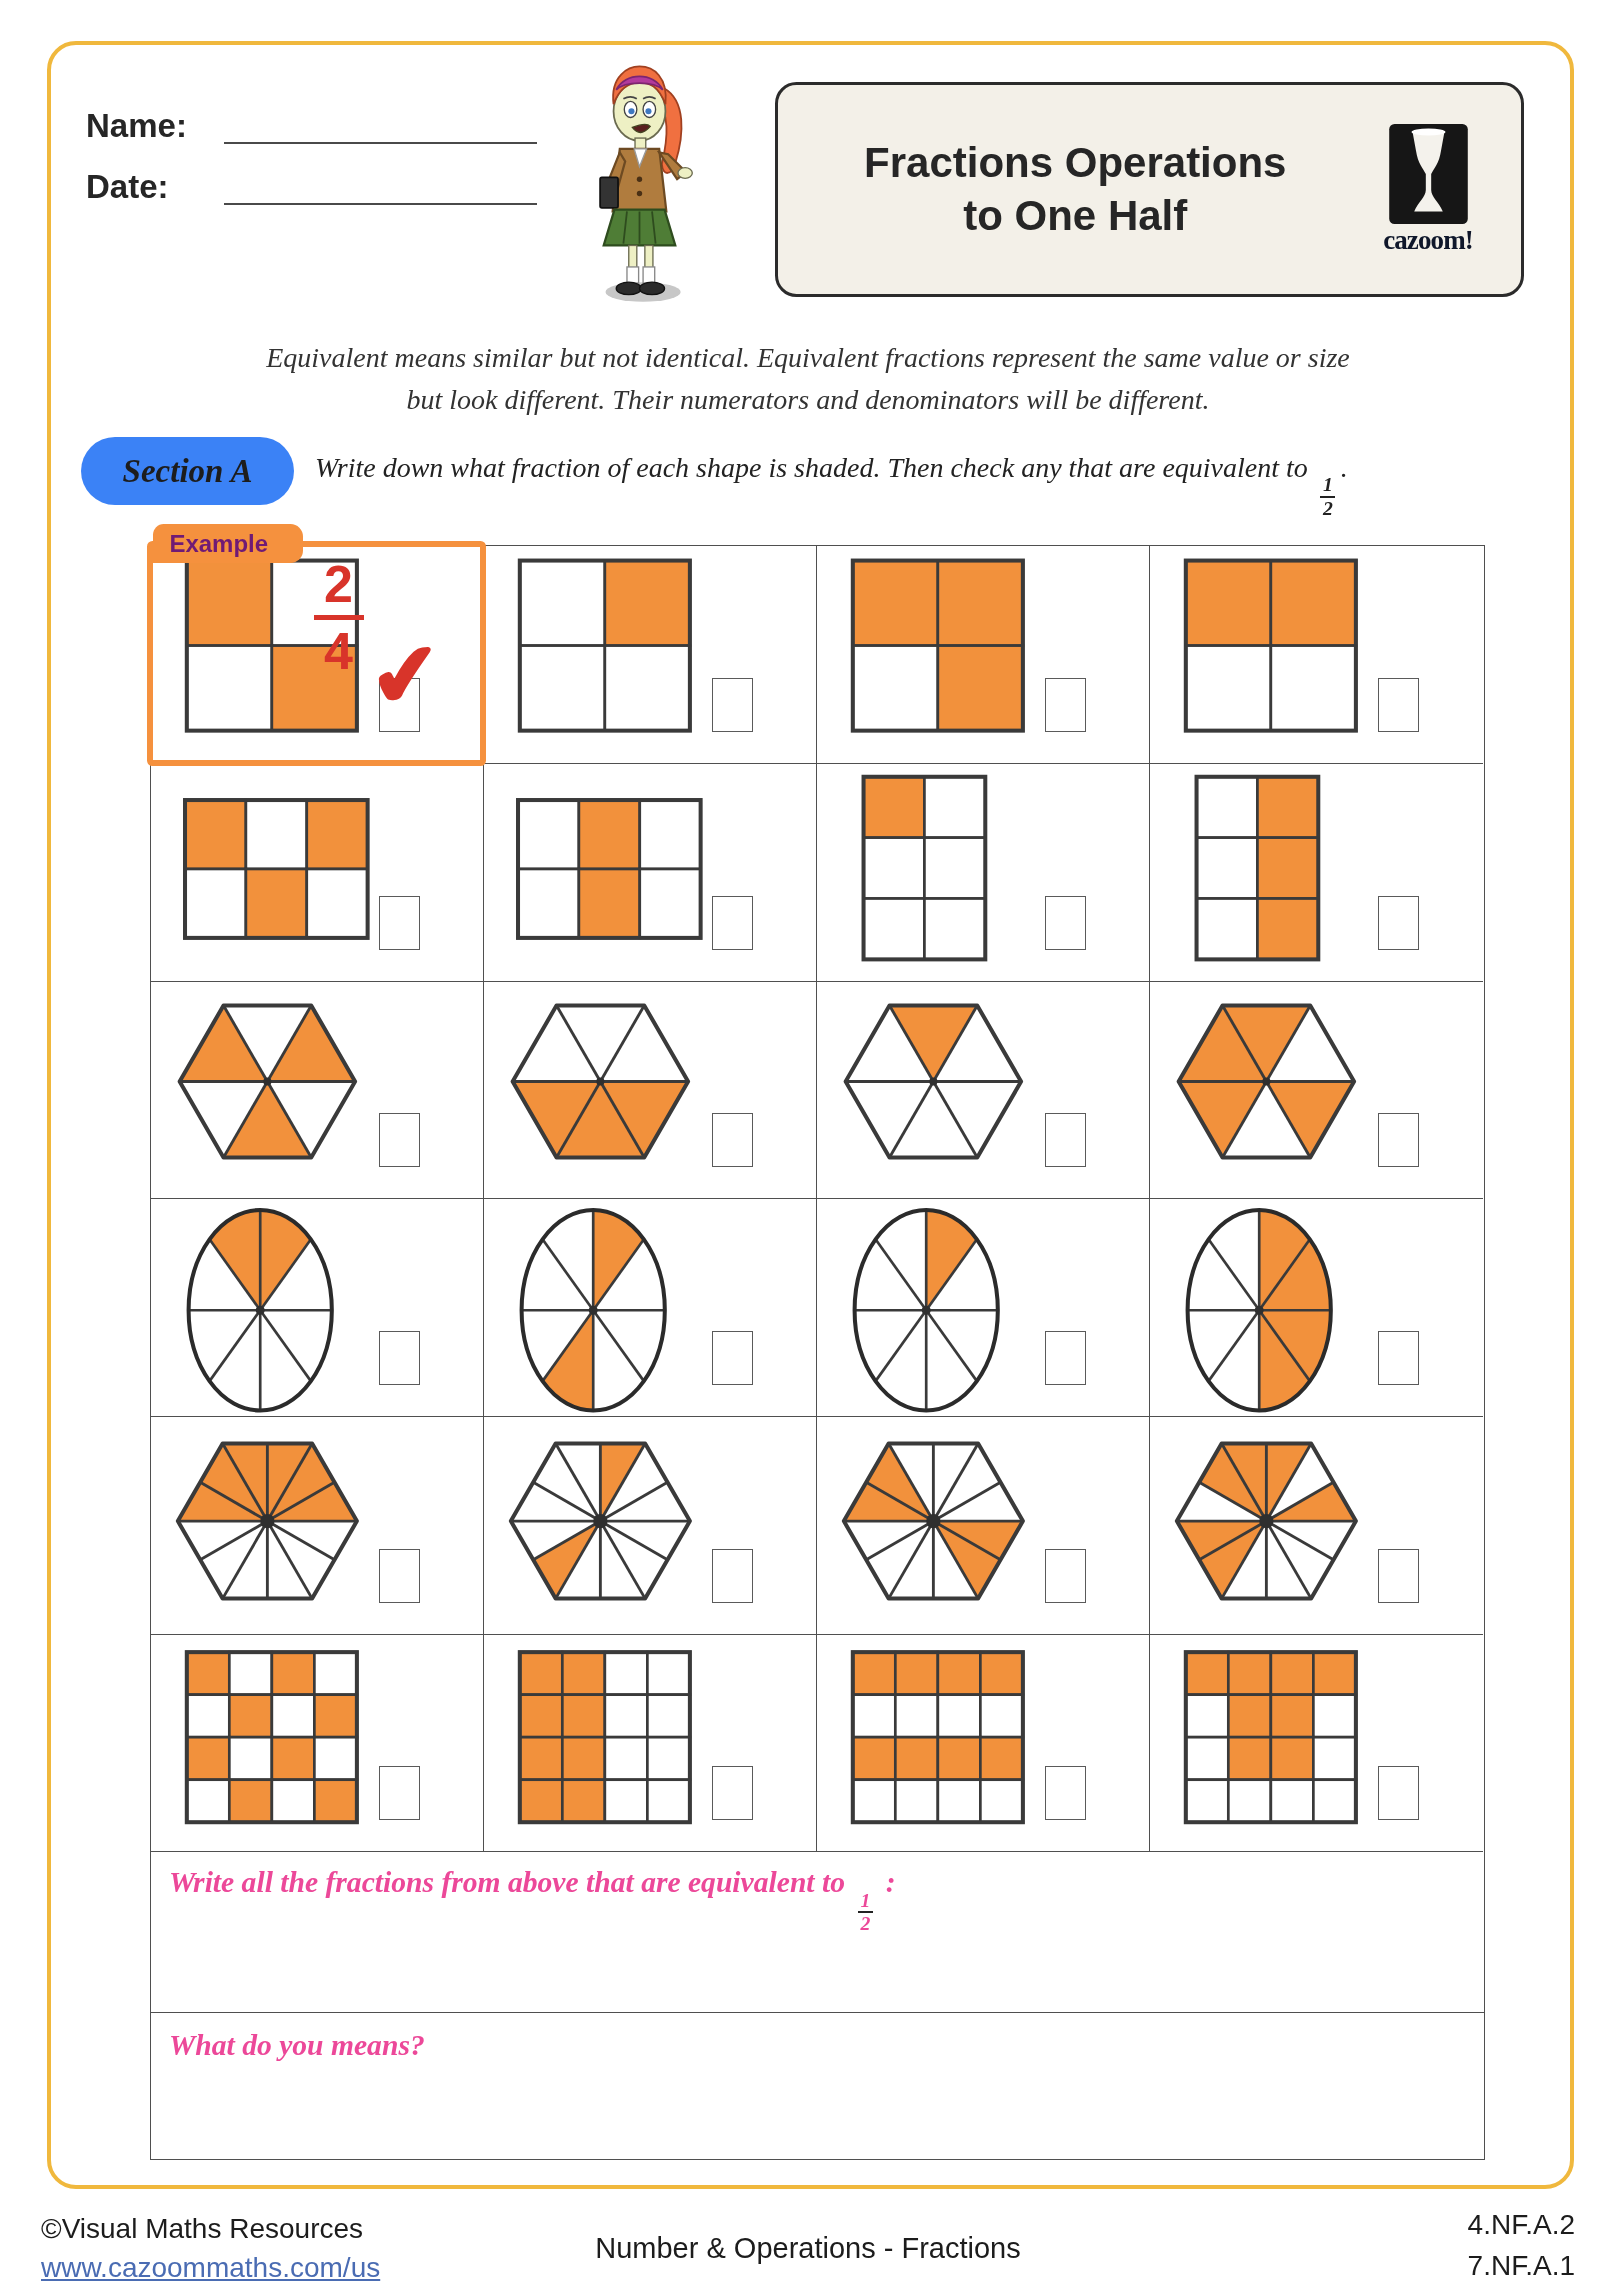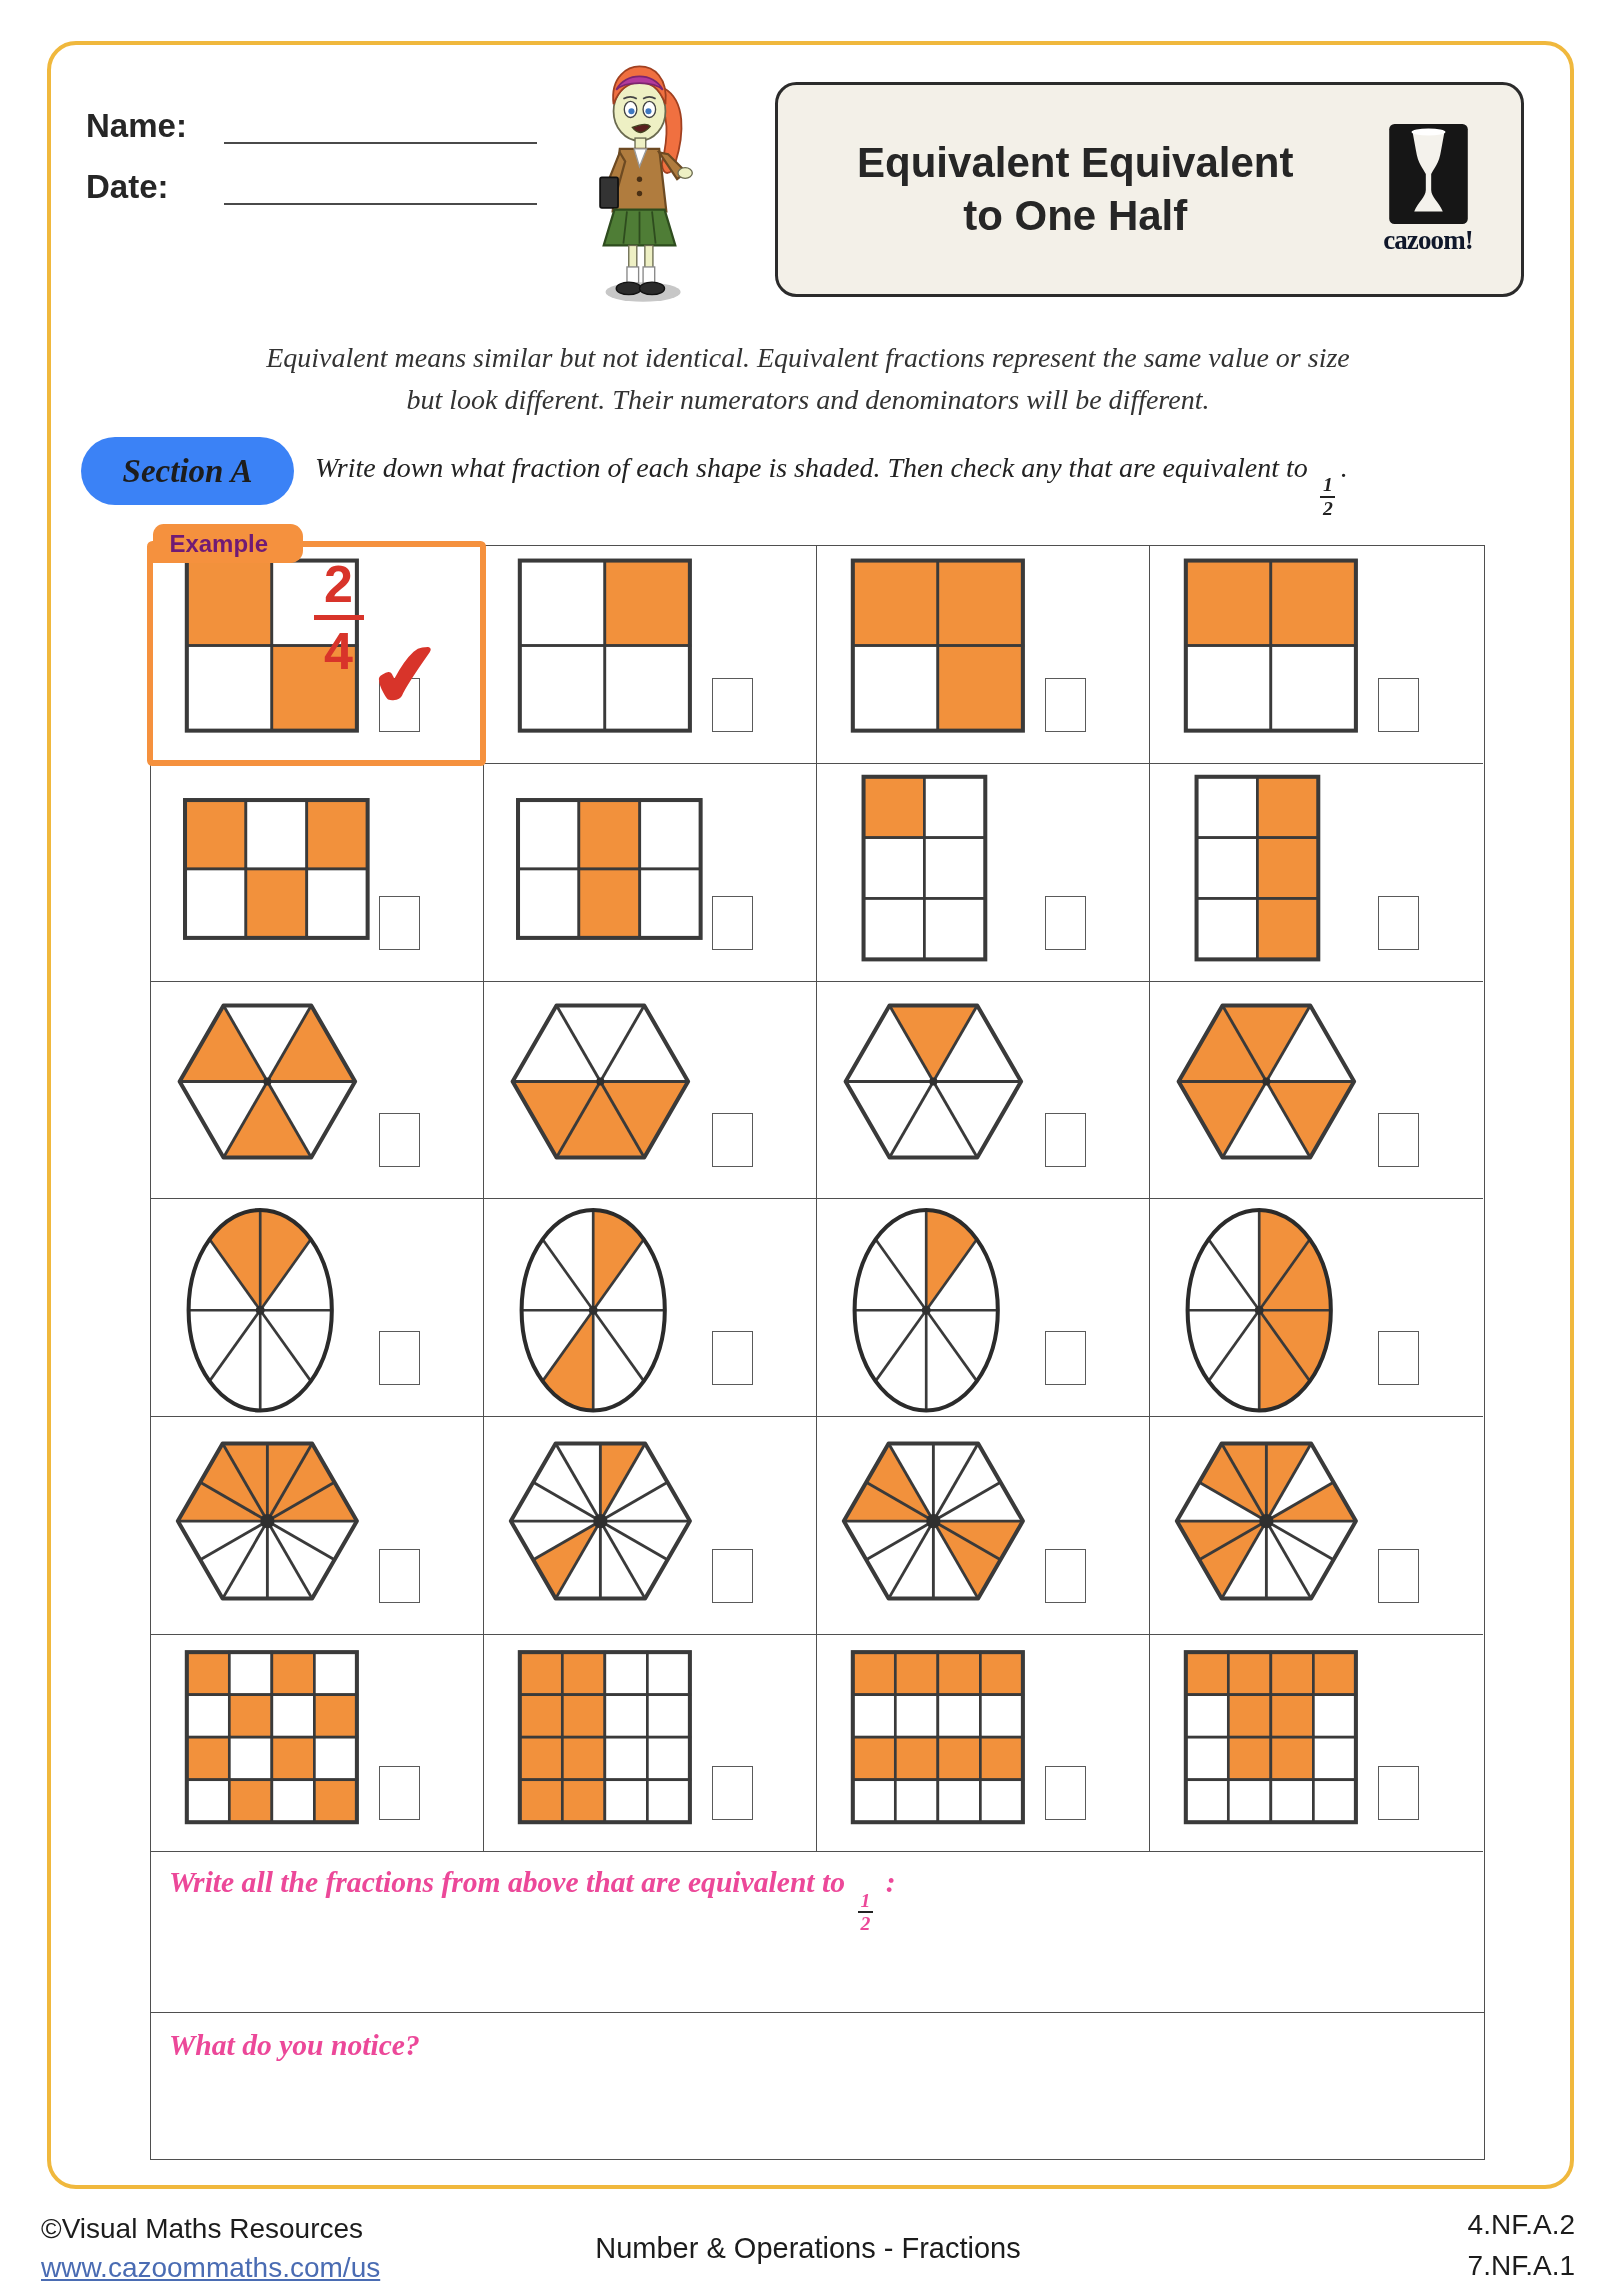--- a/index.html
+++ b/index.html
@@ -107,21 +107,21 @@
     <rect x="88" y="224" width="9" height="30" fill="#eef0c4" stroke="#6b6b50" stroke-width="1.5"></rect>
     <rect x="106" y="224" width="9" height="30" fill="#eef0c4" stroke="#6b6b50" stroke-width="1.5"></rect>
     <rect x="86" y="248" width="13" height="18" fill="#fff" stroke="#888" stroke-width="1.5"></rect>
     <rect x="104" y="248" width="13" height="18" fill="#fff" stroke="#888" stroke-width="1.5"></rect>
     <ellipse cx="88" cy="272" rx="14" ry="7" fill="#2b2b2b" stroke="#111" stroke-width="1.5"></ellipse>
     <ellipse cx="114" cy="272" rx="14" ry="7" fill="#2b2b2b" stroke="#111" stroke-width="1.5"></ellipse>
   </svg>
 
   <div class="title-box">
     <div class="title-text">
-      <div>Equivalent Equivalent</div>
+      <div>Fractions Operations</div>
       <div>to One Half</div>
     </div>
     <div class="logo-wrap">
       <svg width="79" height="100" viewBox="0 0 88 112">
         <rect x="0" y="0" width="88" height="112" rx="6" fill="#161616"></rect>
         <path d="M26 8 L62 8 L58 30 C56 44 50 50 47 56 L47 74 C47 82 56 88 60 98 L28 98 C32 88 41 82 41 74 L41 56 C38 50 32 44 30 30 Z" fill="#f4f2ec"></path>
         <ellipse cx="44" cy="9" rx="19" ry="4" fill="#ffffff"></ellipse>
       </svg>
       <div class="logo-word">cazoom!</div>
     </div>
@@ -553,21 +553,21 @@
         </svg>
         <div class="checkbox"></div>
       </div>
       <div class="prompt-row" style="top: 1306px; height: 161px; border-bottom: 1.8px solid rgb(79, 79, 79);">
         <div class="prompt-text">Write all the fractions from above that are equivalent to <span class="ifrac" style="font-family:'Liberation Serif',serif;">
             <span class="n">1</span>
             <span>2</span>
           </span> :</div>
       </div>
       <div class="prompt-row" style="top: 1469px; height: 144px;">
-        <div class="prompt-text">What do you notice?</div>
+        <div class="prompt-text">What do you means?</div>
       </div>
     </div>
 
   <div class="footer-left">
     <div>©Visual Maths Resources</div>
     <div class="footer-link">www.cazoommaths.com/us</div>
   </div>
   <div class="footer-center">Number &amp; Operations - Fractions</div>
   <div class="footer-right">
     <div>4.NF.A.2</div>

